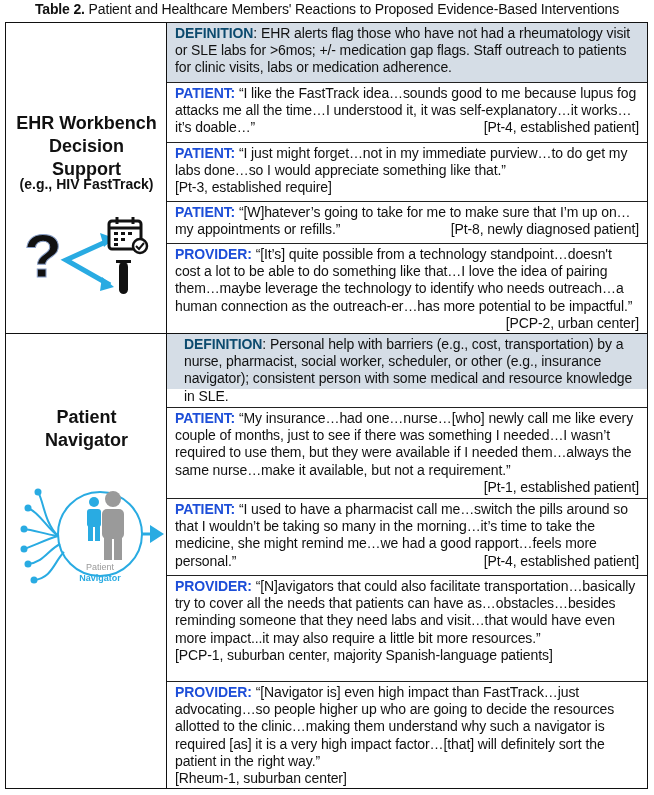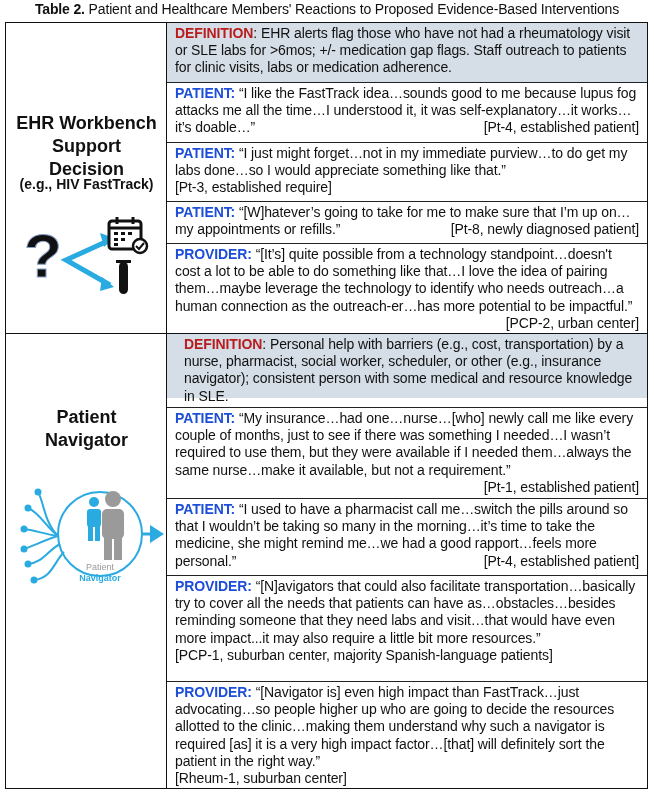--- a/index.html
+++ b/index.html
@@ -11,41 +11,41 @@
   .tbl { position:absolute; left:5px; top:22px; width:643px; height:767px;
          border:1.5px solid #111; box-sizing:border-box; }
   .left { position:absolute; left:0; width:161px; box-sizing:border-box;
           border-right:1.5px solid #111; }
   .sec-divider { position:absolute; left:0; width:100%; height:0; border-top:1.5px solid #111; }
   .right-cell { position:absolute; left:161px; right:0; box-sizing:border-box;
                 padding:2px 8px 0 8px; font-size:14px; line-height:17.2px; letter-spacing:-0.1px; }
   .right-cell.def { background:#d5dde6; }
   .right-cell.bordered { border-top:1px solid #222; }
   .lbl { font-weight:bold; }
-  .lbl.def { color:#b91c1c; }
+  .lbl.def { color:#0c4a6e; }
   .lbl.pt { color:#1d4ed8; }
   .attr { display:block; text-align:left; }
   .attr.inline { display:inline; float:right; }
   .sec-title { position:absolute; left:0; width:161px; text-align:center; font-weight:bold;
                font-size:18px; line-height:23px; }
   .sec-sub { position:absolute; left:0; width:161px; text-align:center; font-weight:bold; font-size:14px; }
   .icon { position:absolute; }
 </style>
 </head>
 <body>
 
 <div class="caption"><b>Table 2.</b><span> Patient and Healthcare Members' Reactions to Proposed Evidence-Based Interventions</span></div>
 
 <div class="tbl">
 
   <div class="left" style="top:0;height:310px;">
     <div class="sec-title" style="top:70px;margin-top:19px;">
       <div>EHR Workbench</div>
+      <div>Decision</div>
       <div>Support</div>
-      <div>Decision</div>
     </div>
     <div class="sec-sub" style="top:153px;">(e.g., HIV FastTrack)</div>
     <svg class="icon" style="left:16px;top:192px;" width="130" height="82" viewBox="0 0 130 82">
       <text x="2" y="62" font-family="Liberation Sans, sans-serif" font-weight="bold" font-size="62" fill="#111" stroke="#8aa0c8" stroke-width="1">?</text>
       <polyline points="88,25 44,45 88,70" fill="none" stroke="#29abe2" stroke-width="5"></polyline>
       <polygon points="92,23 78,18 82,32" fill="#29abe2"></polygon>
       <polygon points="92,72 80,62 78,76" fill="#29abe2"></polygon>
       <rect x="87" y="6" width="32" height="28" rx="3" fill="#fff" stroke="#111" stroke-width="3"></rect>
       <line x1="87" y1="13" x2="119" y2="13" stroke="#111" stroke-width="3"></line>
       <line x1="95" y1="2" x2="95" y2="9" stroke="#111" stroke-width="3"></line>
@@ -116,21 +116,21 @@
         <circle cx="99" cy="17" r="8"></circle>
         <rect x="88" y="27" width="22" height="30" rx="5"></rect>
         <rect x="90" y="52" width="8" height="26"></rect>
           <rect x="100" y="52" width="8" height="26"></rect>
       </g>
       <text x="86" y="88" text-anchor="middle" font-family="Liberation Sans, sans-serif" font-size="9" fill="#9a9a9a">Patient</text>
       <text x="86" y="99" text-anchor="middle" font-family="Liberation Sans, sans-serif" font-size="9" font-weight="bold" fill="#29abe2">Navigator</text>
     </svg>
   </div>
 
-  <div class="right-cell def" style="top:311px;height:64px;padding-left:17px;">
+  <div class="right-cell def" style="top:311px;height:55px;padding-left:17px;">
     <span class="lbl def">DEFINITION</span><span>: Personal help with barriers (e.g., cost, transportation) by a nurse, pharmacist, social worker, scheduler, or other (e.g., insurance navigator); consistent person with some medical and resource knowledge in SLE.</span>
   </div>
   <div class="right-cell bordered" style="top:384px;height:91px;">
     <span class="lbl pt">PATIENT:</span><span> “My insurance…had one…nurse…[who] newly call me like every couple of months, just to see if there was something I needed…I wasn’t required to use them, but they were available if I needed them…always the same nurse…make it available, but not a requirement.”</span><span class="attr inline">[Pt-1, established patient]</span>
   </div>
   <div class="right-cell bordered" style="top:475px;height:77px;">
     <span class="lbl pt">PATIENT:</span><span> “I used to have a pharmacist call me…switch the pills around so that I wouldn’t be taking so many in the morning…it’s time to take the medicine, she might remind me…we had a good rapport…feels more personal.”</span><span class="attr inline">[Pt-4, established patient]</span>
   </div>
   <div class="right-cell bordered" style="top:552px;height:106px;">
     <span class="lbl pt">PROVIDER:</span><span> “[N]avigators that could also facilitate transportation…basically try to cover all the needs that patients can have as…obstacles…besides reminding someone that they need labs and visit…that would have even more impact...it may also require a little bit more resources.”</span><span class="attr">[PCP-1, suburban center, majority Spanish-language patients]</span>

